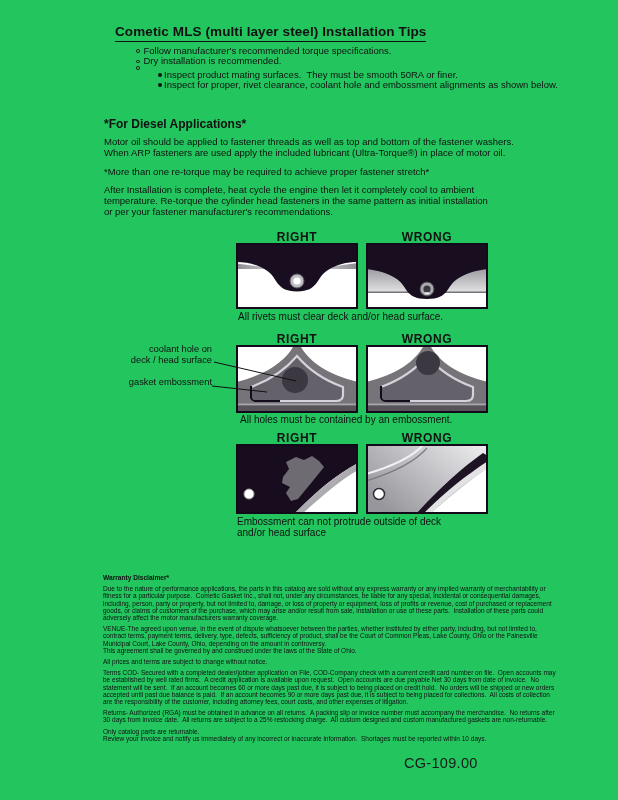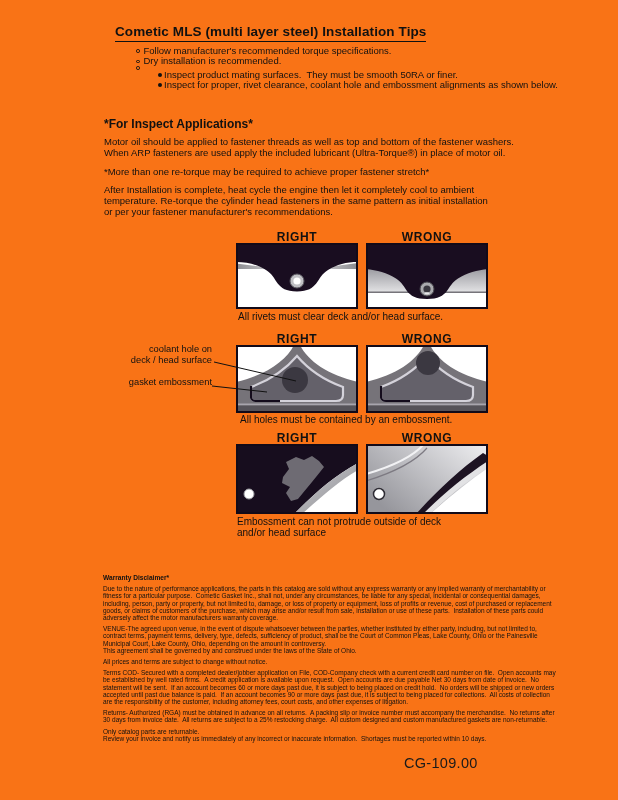--- a/index.html
+++ b/index.html
@@ -1,20 +1,20 @@
 <!DOCTYPE html>
 <html><head>
 <meta charset="utf-8">
 <style>
   * { margin:0; padding:0; box-sizing:border-box; }
   html,body { background:#e8e8e8; }
   body { font-family:"Liberation Sans", sans-serif; }
   .page {
     position:relative; width:618px; height:800px;
-    background:#f97316; margin:0 auto; overflow:hidden;
+    background:#22c55e; margin:0 auto; overflow:hidden;
     color:#111;
   }
   .abs { position:absolute; }
 
   .title {
     left:115px; top:24px;
     font-size:13.5px; font-weight:bold;
     border-bottom:1.5px solid #111; padding-bottom:2px;
     white-space:pre; letter-spacing:0.1px;
   }
@@ -61,21 +61,21 @@
 
   <div class="abs bullets">
     <div class="b-row"><span class="o-bullet"></span><span>Follow manufacturer's recommended torque specifications.</span></div>
     <div class="b-row"><span class="o-bullet"></span><span>Dry installation is recommended.</span></div>
     <div class="b-row"><span class="o-bullet"></span></div>
     <div class="b-row sub"><span class="f-bullet"></span><span>Inspect product mating surfaces.  They must be smooth 50RA or finer.</span></div>
     <div class="b-row sub"><span class="f-bullet"></span><span>Inspect for proper, rivet clearance, coolant hole and embossment alignments as shown below.</span></div>
   </div>
 
   <div class="abs diesel">
-    <h2>*For Inspect Applications*</h2>
+    <h2>*For Diesel Applications*</h2>
     <p>Motor oil should be applied to fastener threads as well as top and bottom of the fastener washers.
 When ARP fasteners are used apply the included lubricant (Ultra-Torque®) in place of motor oil.</p>
     <p>*More than one re-torque may be required to achieve proper fastener stretch*</p>
     <p>After Installation is complete, heat cycle the engine then let it completely cool to ambient
 temperature. Re-torque the cylinder head fasteners in the same pattern as initial installation
 or per your fastener manufacturer's recommendations.</p>
   </div>
 
   <div class="abs dg-label" style="left:236px; top:230px;">RIGHT</div>
   <div class="abs dg-label" style="left:366px; top:230px;">WRONG</div>

